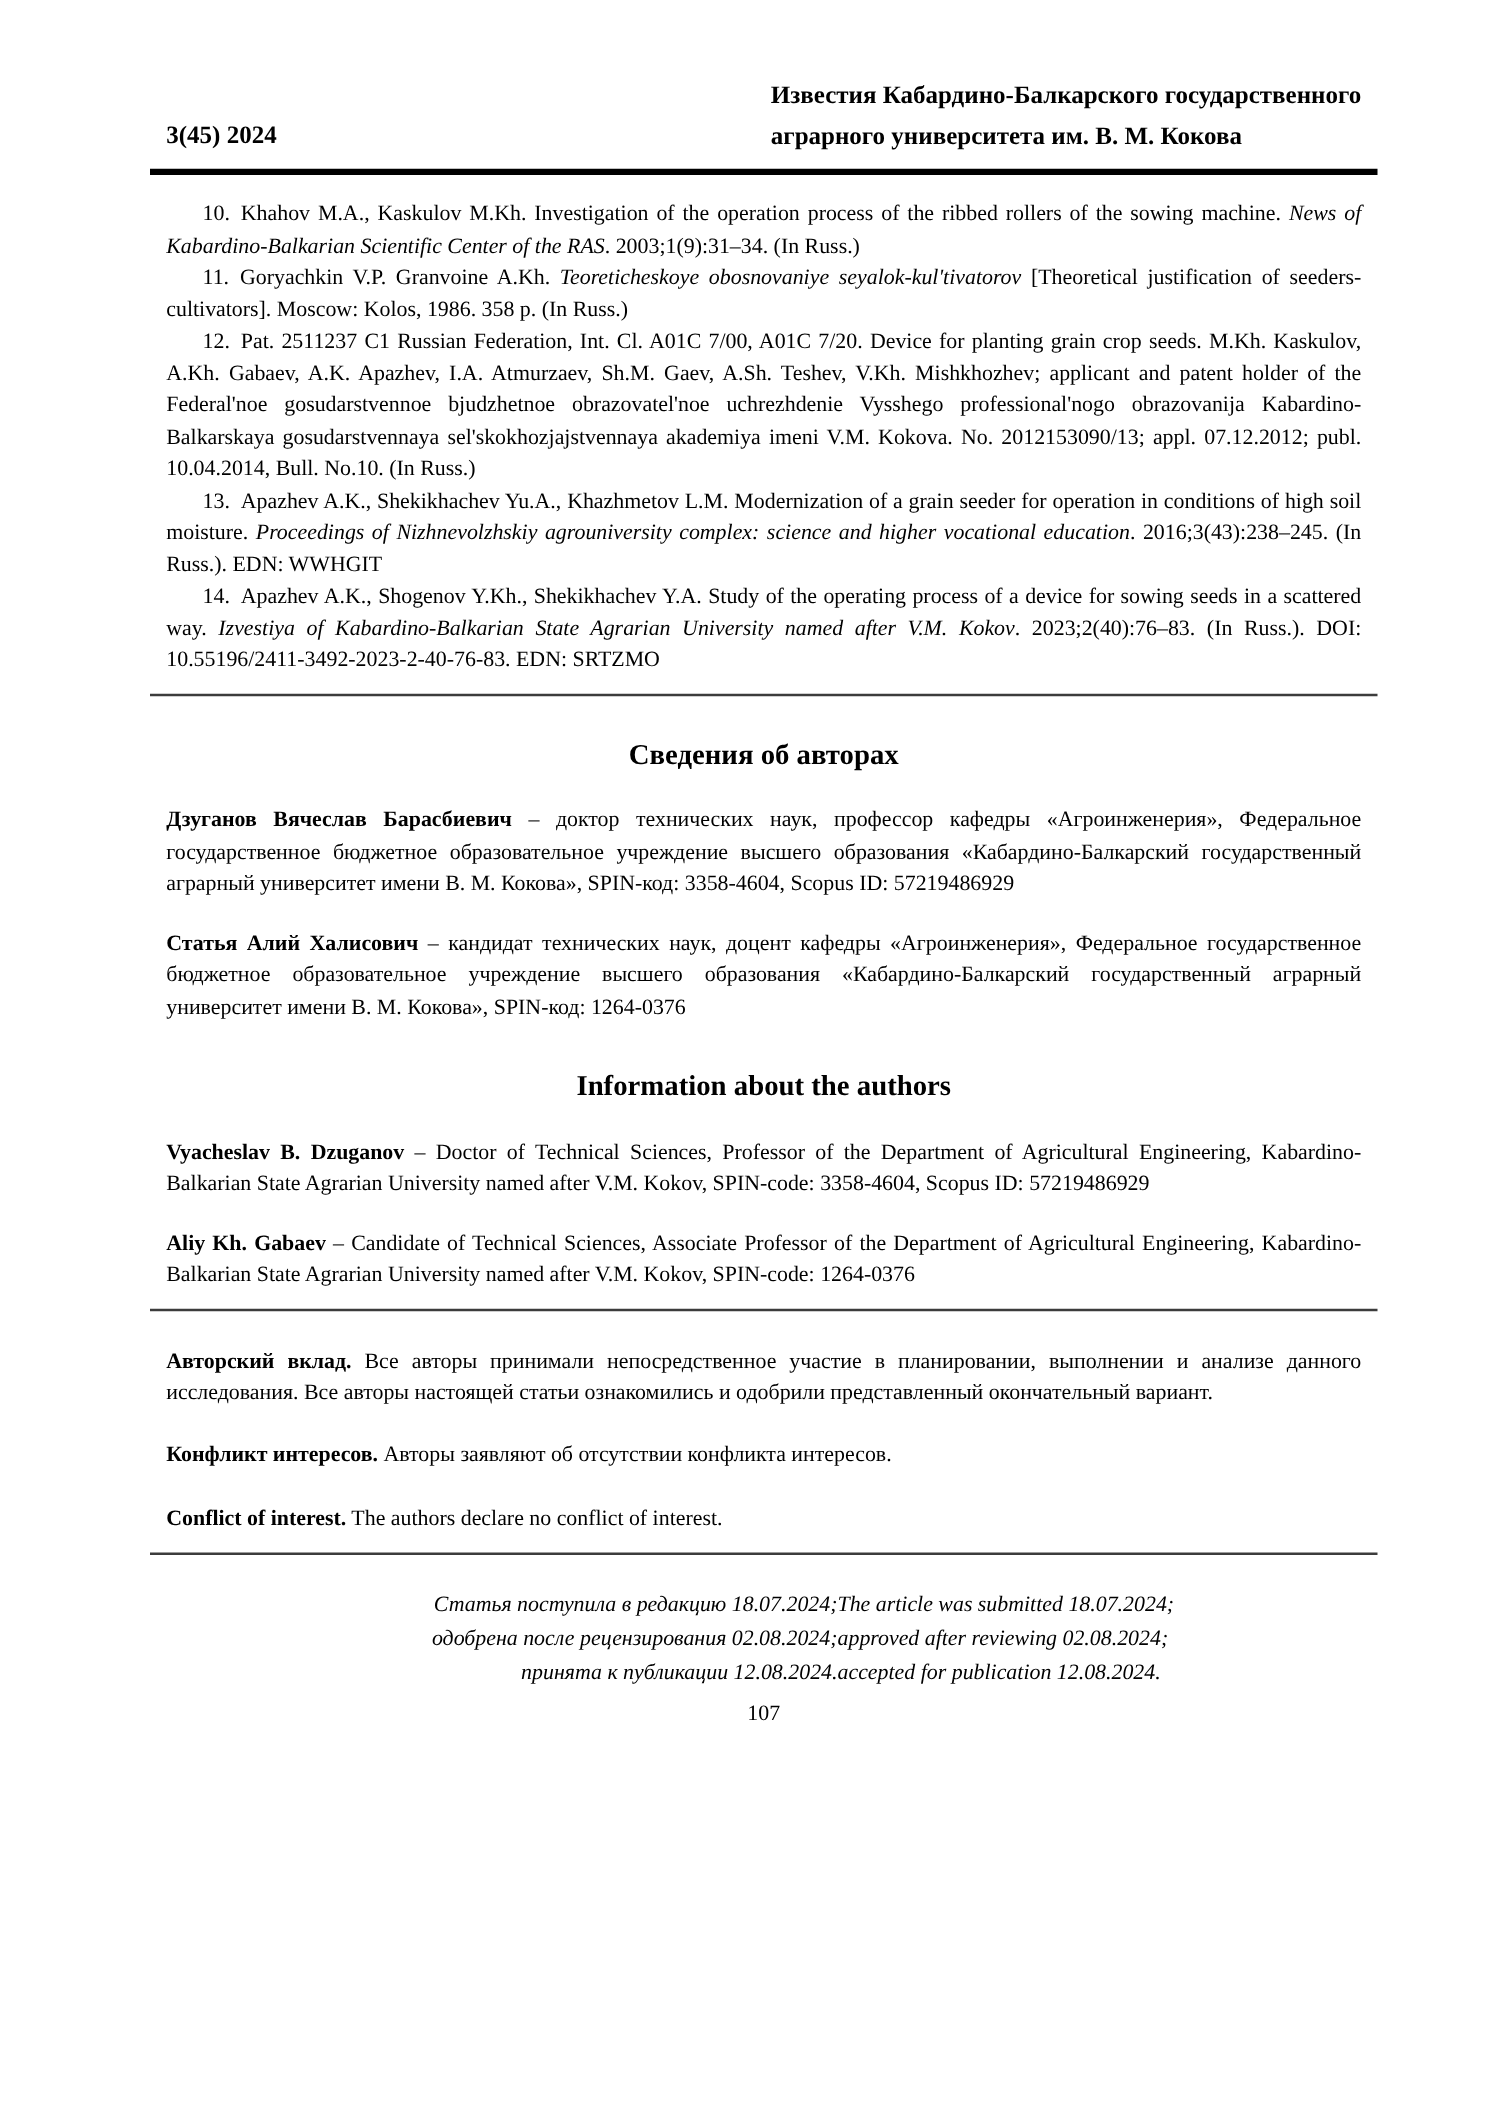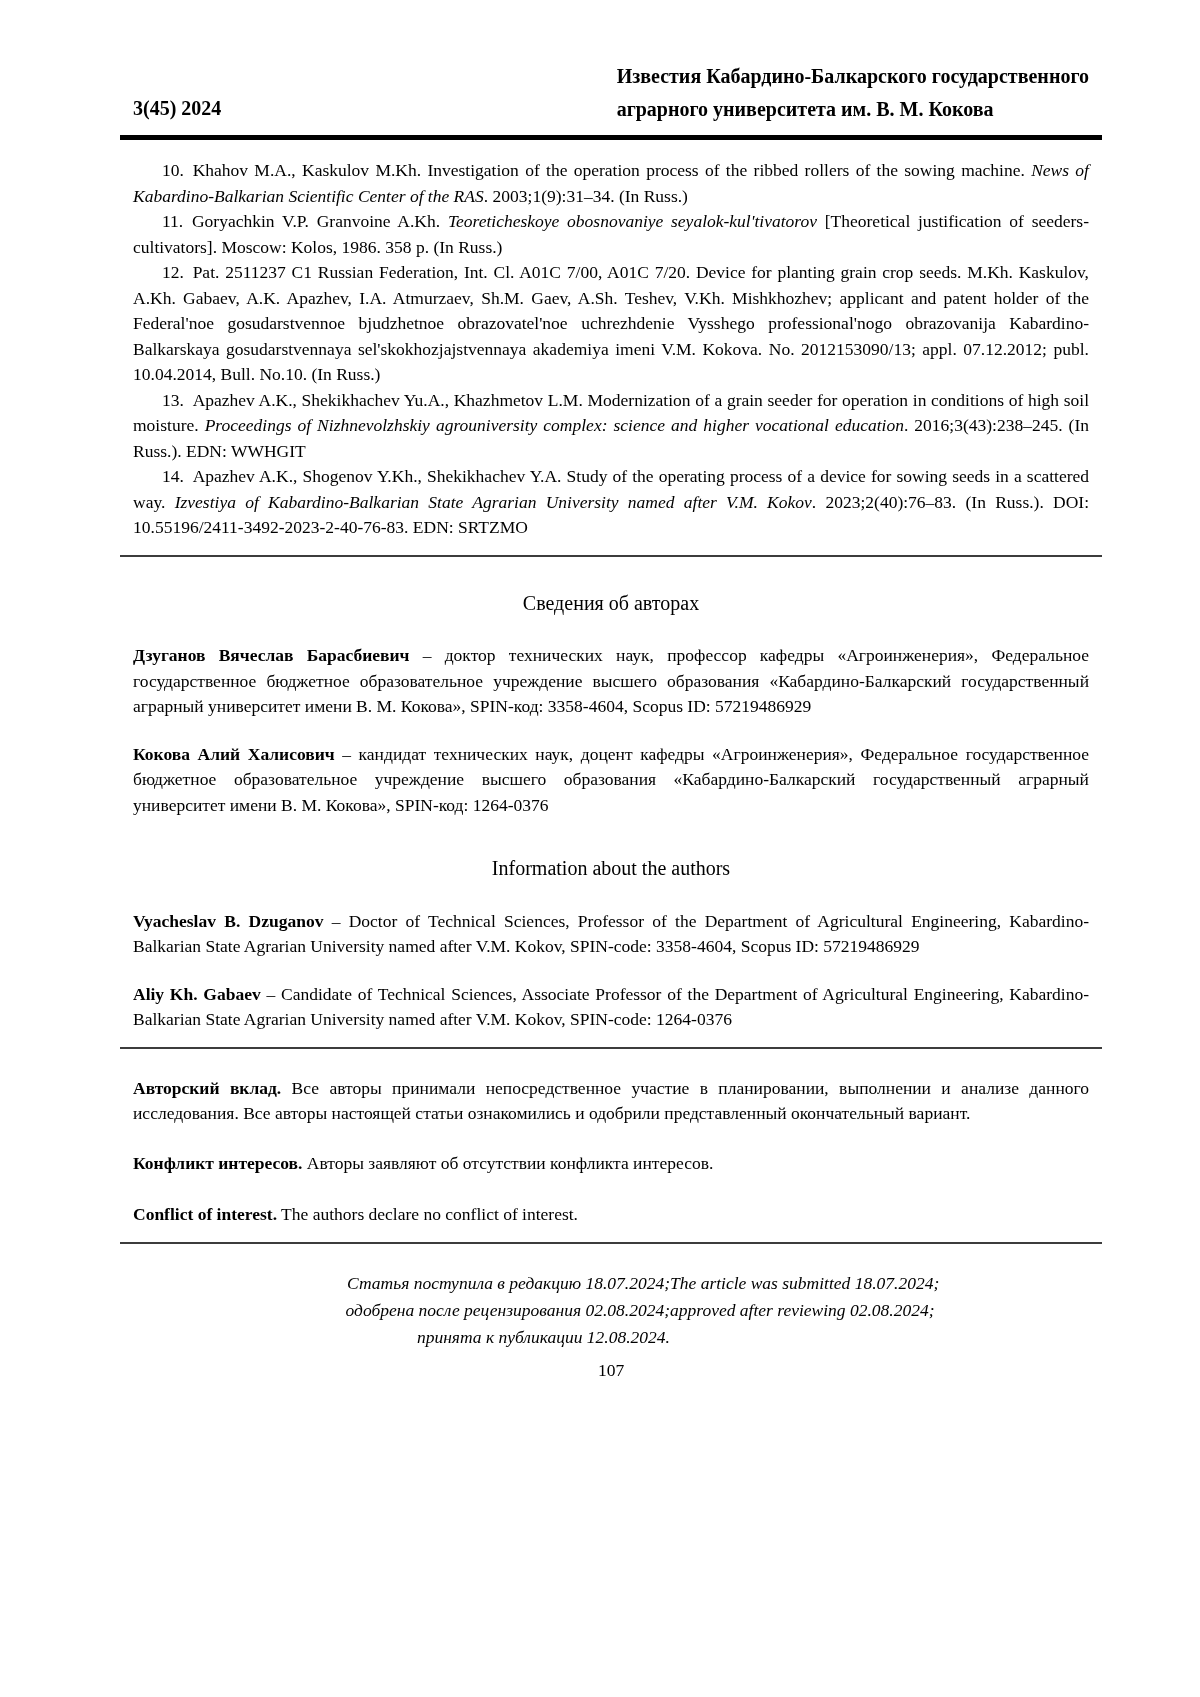--- a/index.html
+++ b/index.html
@@ -47,22 +47,22 @@
   
   .refs { margin-top: 18px; }
   .ref {
     margin: 0;
     text-align: justify;
     text-indent: 29px;
   }
   
   .section-heading {
     text-align: center;
-    font-weight: normal;
-    font-size: 20px;
+    font-weight: bold;
+    font-size: 23px;
     margin: 34px 0 0 0;
   }
   .section-heading.en { margin-top: 38px; }
   
   .author-entry {
     margin: 27px 0 0 0;
     text-align: justify;
   }
   .author-entry + .author-entry { margin-top: 22px; }
   .bold { font-weight: bold; }
@@ -112,21 +112,21 @@
     <p class="ref"><span>13. Apazhev A.K., Shekikhachev Yu.A., Khazhmetov L.M. Modernization of a grain seeder for operation in conditions of high soil moisture. </span><span style="font-style: italic;">Proceedings of Nizhnevolzhskiy agrouniversity complex: science and higher vocational education</span><span>. 2016;3(43):238–245. (In Russ.). EDN: WWHGIT</span></p>
     <p class="ref"><span>14. Apazhev A.K., Shogenov Y.Kh., Shekikhachev Y.A. Study of the operating process of a device for sowing seeds in a scattered way. </span><span style="font-style: italic;">Izvestiya of Kabardino-Balkarian State Agrarian University named after V.M. Kokov</span><span>. 2023;2(40):76–83. (In Russ.). DOI: 10.55196/2411-3492-2023-2-40-76-83. EDN: SRTZMO</span></p>
   </div>
 
   <hr class="thin-rule">
 
   <h2 class="section-heading">Сведения об авторах</h2>
 
   <p class="author-entry"><span class="bold">Дзуганов Вячеслав Барасбиевич</span><span> – доктор технических наук, профессор кафедры «Агроинженерия», Федеральное государственное бюджетное образовательное учреждение высшего образования «Кабардино-Балкарский государственный аграрный университет имени В. М. Кокова», SPIN-код: 3358-4604, Scopus ID: 57219486929</span></p>
 
-  <p class="author-entry"><span class="bold">Кокова Алий Халисович</span><span> – кандидат технических наук, доцент кафедры «Агроинженерия», Федеральное государственное бюджетное образовательное учреждение высшего образования «Кабардино-Балкарский государственный аграрный университет имени В. М. Кокова», SPIN-код: 1264-0376</span></p>
+  <p class="author-entry"><span class="bold">Статья Алий Халисович</span><span> – кандидат технических наук, доцент кафедры «Агроинженерия», Федеральное государственное бюджетное образовательное учреждение высшего образования «Кабардино-Балкарский государственный аграрный университет имени В. М. Кокова», SPIN-код: 1264-0376</span></p>
 
   <h2 class="section-heading en">Information about the authors</h2>
 
   <p class="author-entry"><span class="bold">Vyacheslav B. Dzuganov</span><span> – Doctor of Technical Sciences, Professor of the Department of Agricultural Engineering, Kabardino-Balkarian State Agrarian University named after V.M. Kokov, SPIN-code: 3358-4604, Scopus ID: 57219486929</span></p>
 
   <p class="author-entry"><span class="bold">Aliy Kh. Gabaev</span><span> – Candidate of Technical Sciences, Associate Professor of the Department of Agricultural Engineering, Kabardino-Balkarian State Agrarian University named after V.M. Kokov, SPIN-code: 1264-0376</span></p>
 
   <hr class="thin-rule">
 
   <p class="statement stmt-1"><span class="bold">Авторский вклад.</span><span> Все авторы принимали непосредственное участие в планировании, выполнении и анализе данного исследования. Все авторы настоящей статьи ознакомились и одобрили представленный окончательный вариант.</span></p>
@@ -140,18 +140,19 @@
 
   <div class="dates">
     <div class="dates-ru">
       <div>Статья поступила в редакцию 18.07.2024;</div>
       <div>одобрена после рецензирования 02.08.2024;</div>
       <div>принята к публикации 12.08.2024.</div>
     </div>
     <div class="dates-en">
       <div>The article was submitted 18.07.2024;</div>
       <div>approved after reviewing 02.08.2024;</div>
+      <div>accepted for publication 12.08.2024.</div>
     </div>
   </div>
 
   <div class="page-number">107</div>
 
 </div>
 
 </body></html>

